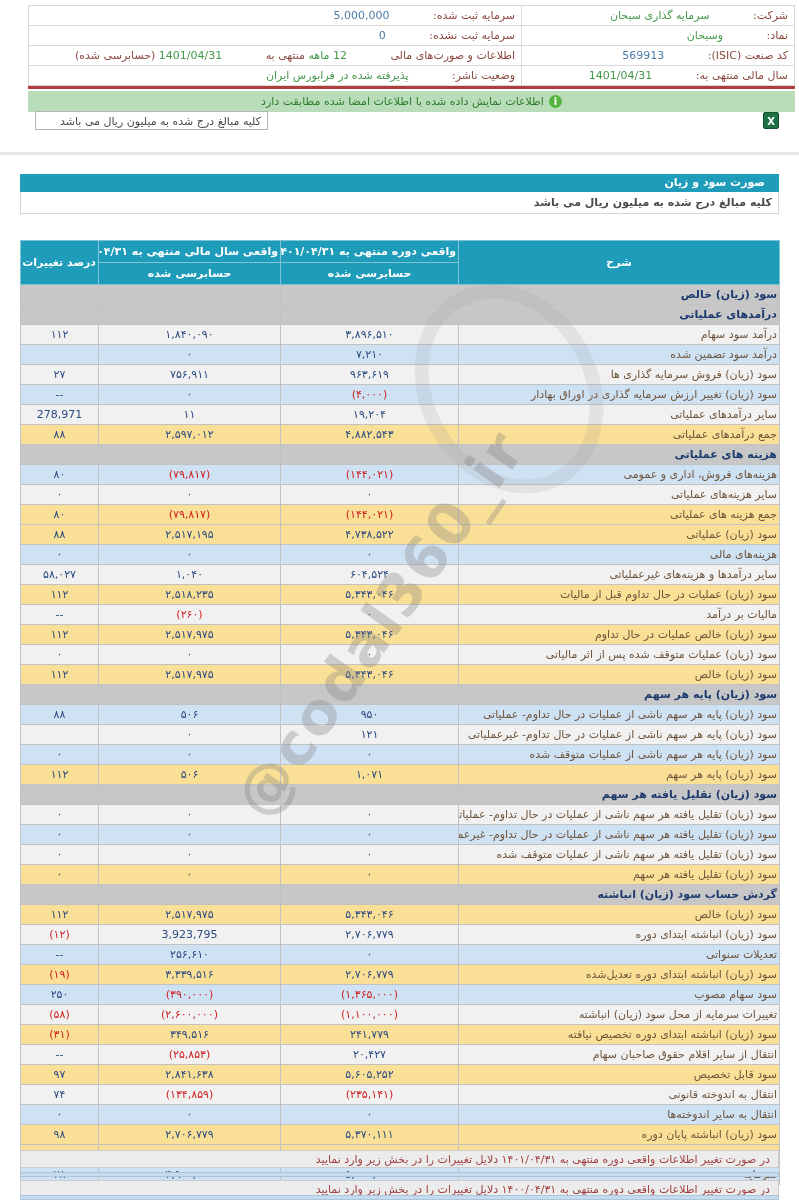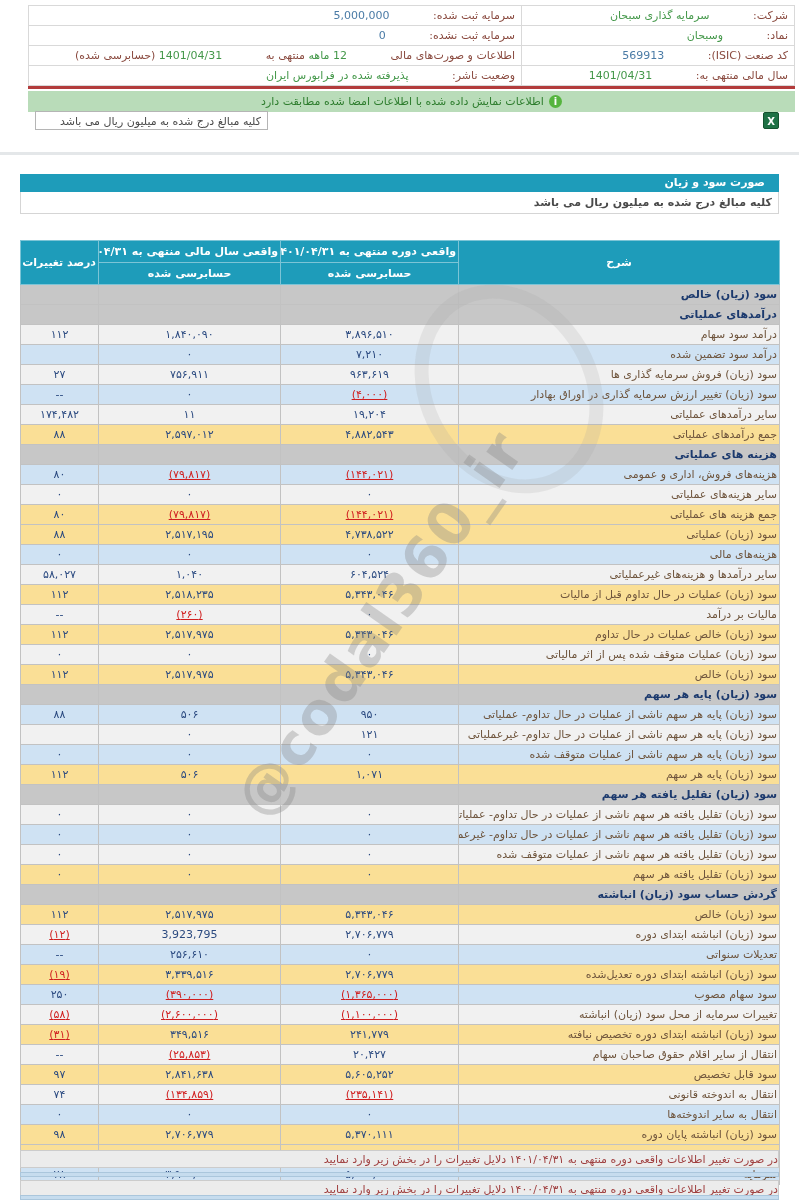--- a/index.html
+++ b/index.html
@@ -37,30 +37,30 @@
   .main-table{position:absolute;top:240px;left:20px;width:759px;border-collapse:collapse;table-layout:fixed;font-size:11px;}
   .main-table th{background:#1e9cba;color:#fff;font-weight:bold;border:1px solid #7cc4d6;height:21px;padding:0 2px;white-space:nowrap;overflow:hidden;}
   .main-table td{border:1px solid #c2c2c2;height:19px;padding:0 2px;white-space:nowrap;overflow:hidden;}
   .main-table td.desc{text-align:right;color:#6e543c;}
   .main-table td.num{text-align:center;color:#2b4a80;}
   tr.row-plain td{background:#f1f1f1;}
   tr.row-blue td{background:#cfe2f3;}
   tr.row-gold td{background:#fadf96;}
   tr.row-section td{background:#c7c7c7;}
   tr.row-section td.desc{color:#1c3a6e;font-weight:bold;}
-  .neg{color:#d01f1f !important;text-decoration:underline;}
+  .neg{color:#d01f1f !important;}
 
   .watermark{position:absolute;top:590px;left:70px;width:620px;text-align:center;
              transform:rotate(-55deg);transform-origin:center;direction:ltr;
              font-size:58px;font-weight:bold;color:rgba(130,130,130,0.33);letter-spacing:2px;pointer-events:none;}
   .watermark-ring{position:absolute;top:280px;left:420px;width:150px;height:190px;border:14px solid rgba(160,160,160,0.18);
                   border-radius:50%;transform:rotate(-30deg);pointer-events:none;}
 
   .note-bar{position:absolute;left:20px;width:759px;height:18px;background:#ececec;border:1px solid #cccccc;
-            font-size:11px;color:#a04040;line-height:18px;box-sizing:border-box;}
+            font-size:11px;color:#a04040;line-height:18px;padding-right:8px;box-sizing:border-box;}
   .note-strip{position:absolute;left:20px;width:759px;height:5px;background:#c6dcee;border:1px solid #aac6dc;box-sizing:border-box;}
   #note1{top:1150px;} #strip1{top:1172px;}
   #note2{top:1180px;} #strip2{top:1195px;}
 </style>
 </head>
 <body>
 
 <div id="page">
 
   <table class="info-table">
@@ -152,21 +152,21 @@
         <tr class="row-blue">
           <td class="desc">سود (زیان) تغییر ارزش سرمایه گذاری در اوراق بهادار</td>
           <td class="num neg">(۴,۰۰۰)</td>
           <td class="num">۰</td>
           <td class="num">--</td>
         </tr>
         <tr class="row-plain">
           <td class="desc">سایر درآمدهای عملیاتی</td>
           <td class="num">۱۹,۲۰۴</td>
           <td class="num">۱۱</td>
-          <td class="num">۱۷۴,۴۸۲</td>
+          <td class="num">278,971</td>
         </tr>
         <tr class="row-gold">
           <td class="desc">جمع درآمدهای عملیاتی</td>
           <td class="num">۴,۸۸۲,۵۴۳</td>
           <td class="num">۲,۵۹۷,۰۱۲</td>
           <td class="num">۸۸</td>
         </tr>
         <tr class="row-section">
           <td class="desc">هزینه های عملیاتی</td>
           <td class="num"></td>

